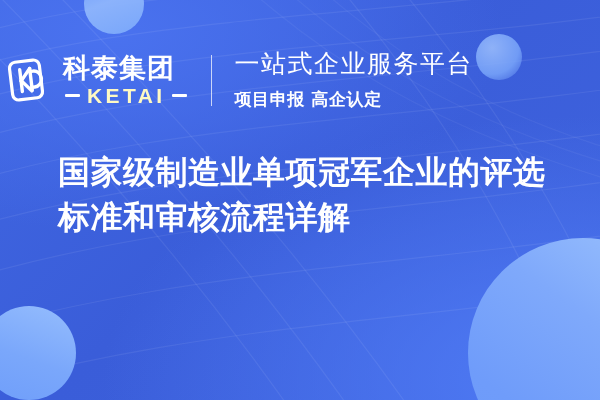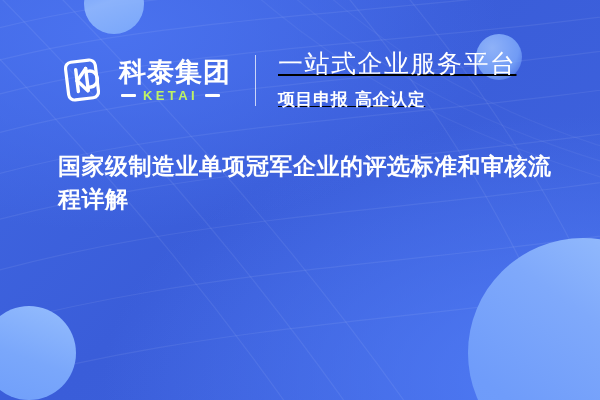--- a/index.html
+++ b/index.html
@@ -72,21 +72,20 @@
 
   
   .header {
     position: absolute;
     left: 0; top: 44px;
     width: 600px;
     height: 72px;
     display: flex;
     align-items: center;
     box-sizing: border-box;
-    padding-left: 56px;
   }
 
   .logo-lockup {
     display: flex;
     align-items: center;
     gap: 11px;
   }
 
   .logo-mark {
     width: 52px;
@@ -118,41 +117,40 @@
   }
   .logo-rule {
     display: block;
     width: 15px;
     height: 3px;
     background: #ffffff;
     border-radius: 1px;
   }
   .logo-en {
     font-family: "Liberation Sans", sans-serif;
-    color: #bef264;
-    font-size: 13px;
+    color: #fef9c3;
+    font-size: 21px;
     font-weight: 700;
     letter-spacing: 3.4px;
     line-height: 1;
     white-space: nowrap;
   }
 
   .divider {
     width: 1px;
     height: 51px;
     background: rgba(255,255,255,.72);
     margin: 0 22px 0 24px;
     flex: 0 0 auto;
   }
 
   .tagline {
     display: flex;
     flex-direction: column;
     justify-content: center;
-    text-decoration: underline;
   }
   .tagline-main {
     font-family: "DejaVu Sans", "Liberation Sans", sans-serif;
     color: #ffffff;
     font-size: 25px;
     font-weight: 300;
     letter-spacing: 1.5px;
     line-height: 1.12;
     white-space: nowrap;
   }
@@ -170,21 +168,21 @@
   
   .title-block {
     position: absolute;
     left: 58px;
     top: 150px;
     width: 505px;
   }
   .title-text {
     font-family: "DejaVu Sans", "Liberation Sans", sans-serif;
     color: #ffffff;
-    font-size: 23px;
+    font-size: 32px;
     font-weight: 700;
     line-height: 1.42;
     letter-spacing: .5px;
     margin: 0;
   }
 </style>
 </head>
 <body>
 
 <div id="banner">

